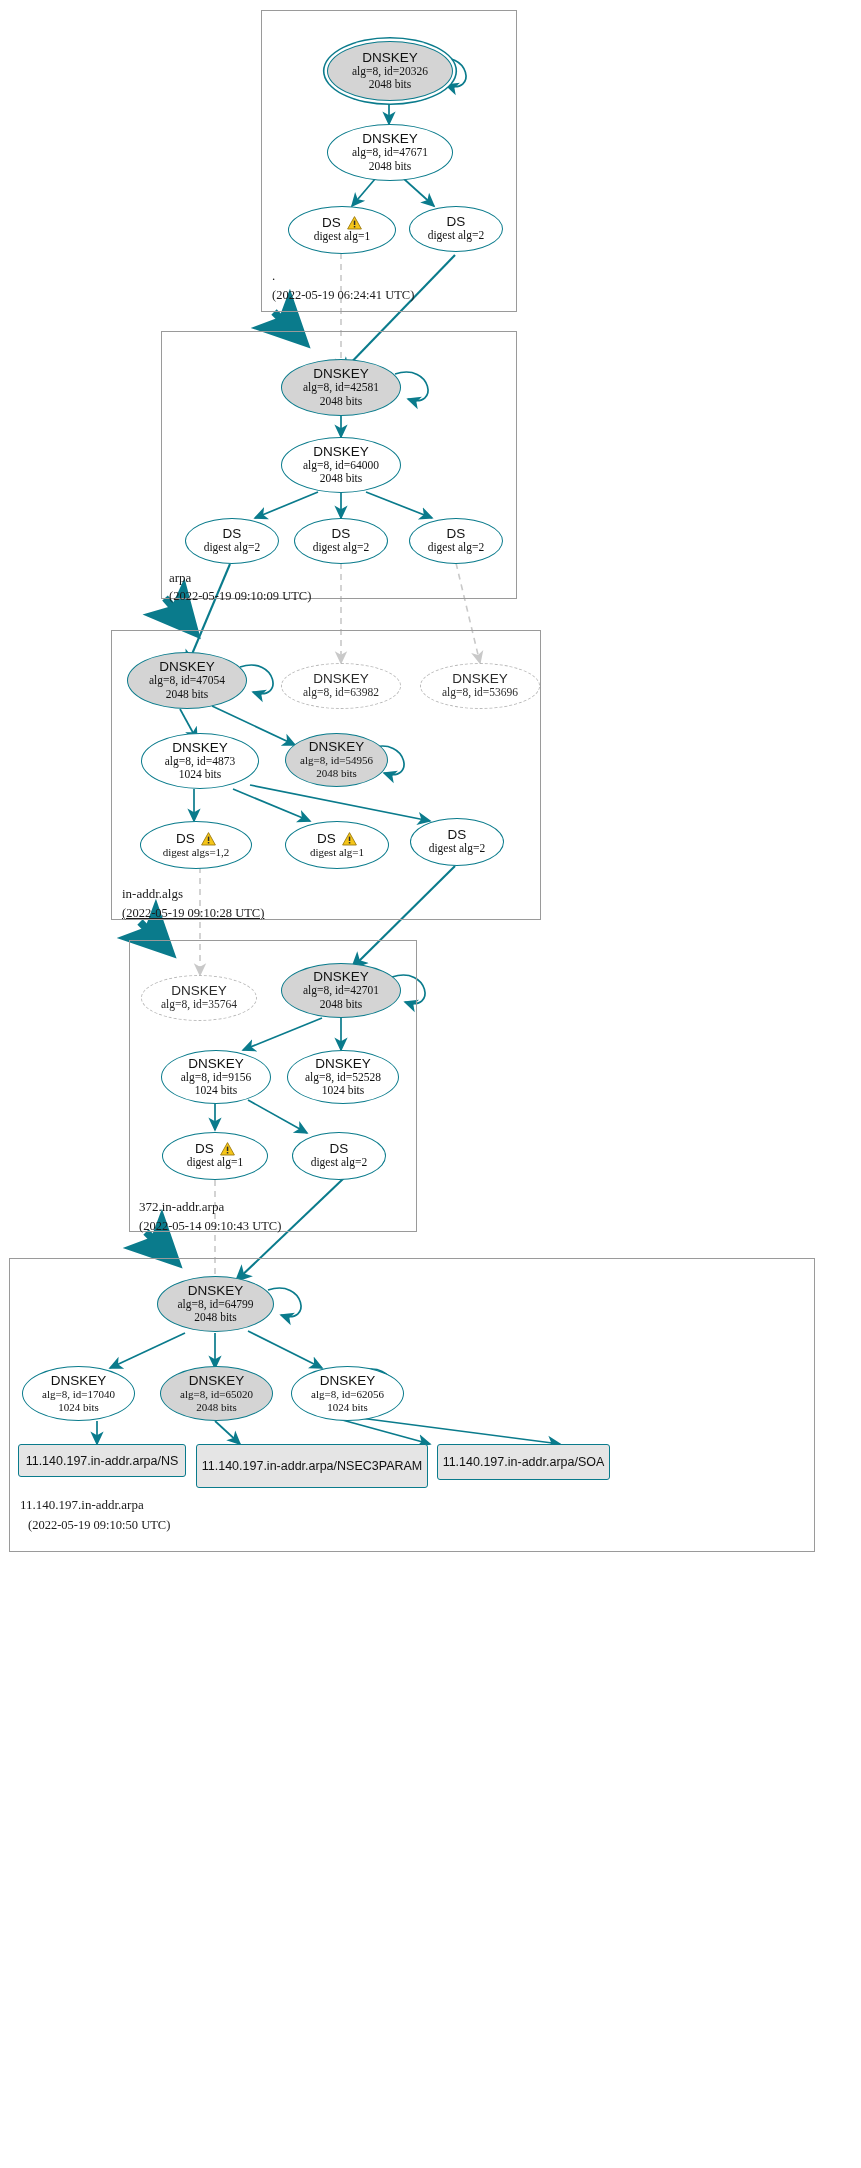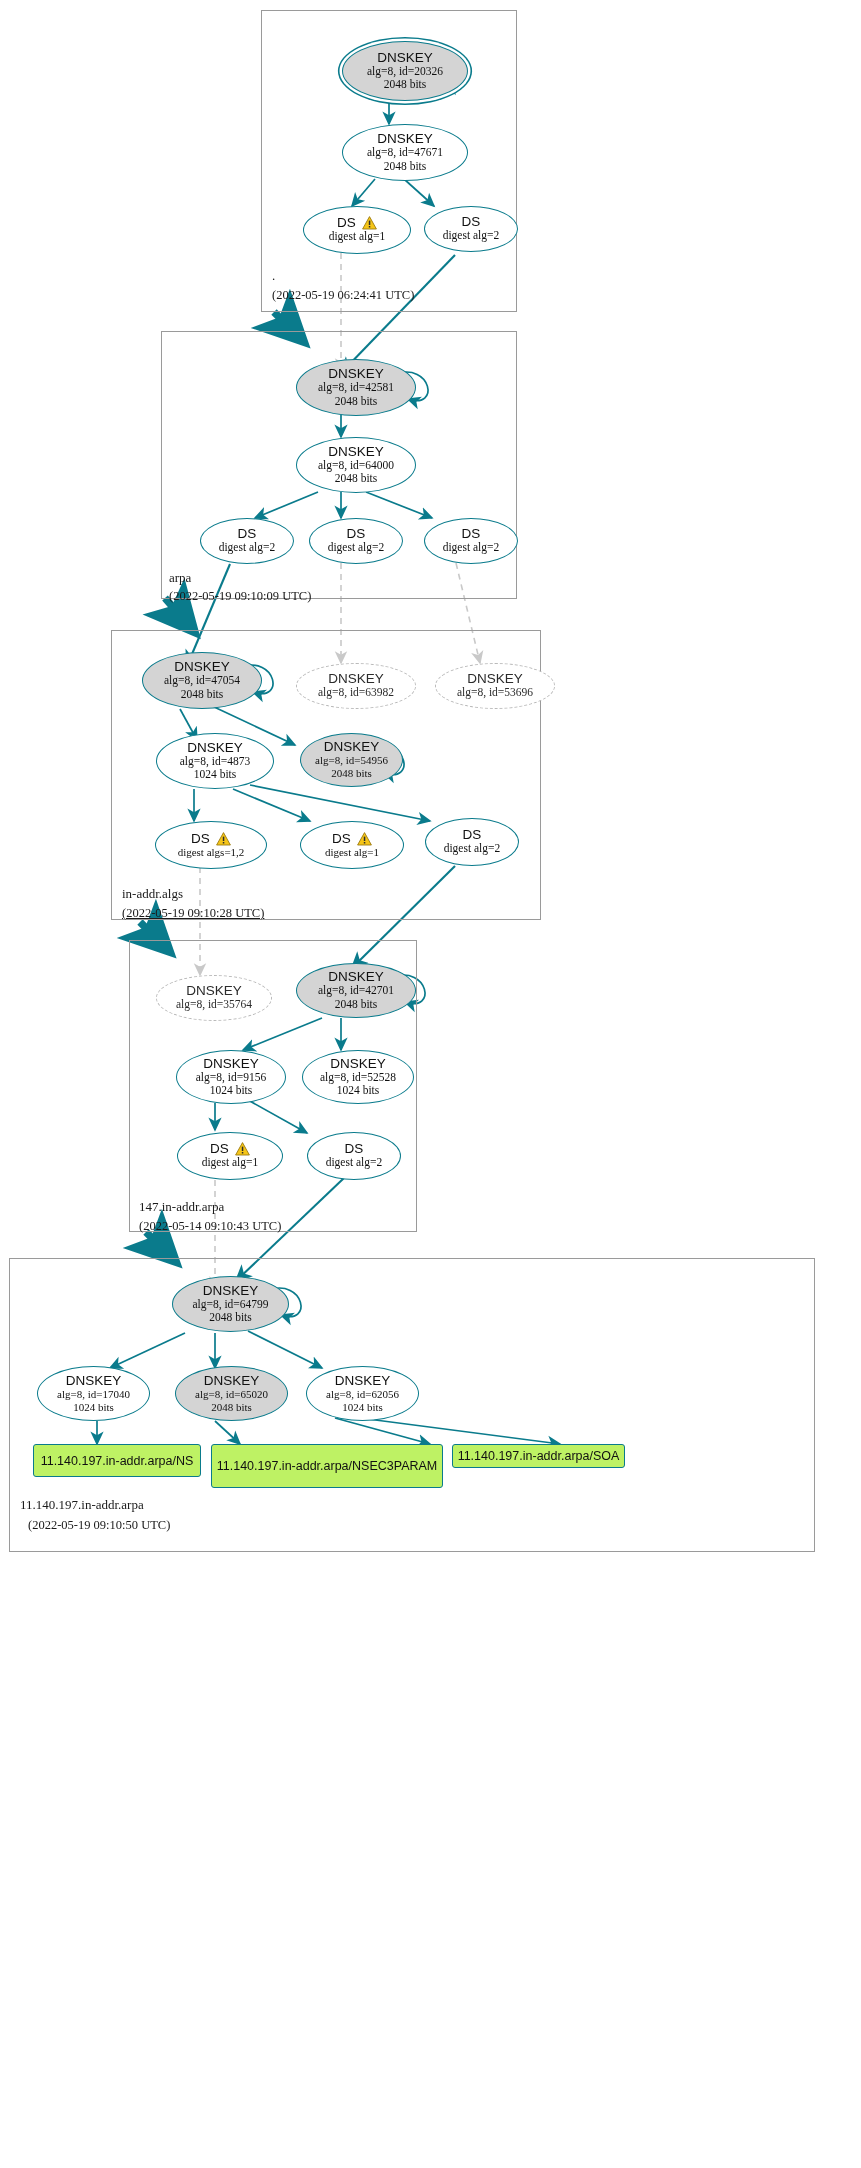--- a/index.html
+++ b/index.html
@@ -5,26 +5,26 @@
   html,body{margin:0;padding:0;background:#ffffff;}
   body{width:861px;height:2168px;position:relative;
        font-family:"Liberation Sans",sans-serif;overflow:hidden;}
   #stage{position:absolute;left:0;top:0;width:861px;height:2168px;}
   svg.layer{position:absolute;left:0;top:0;width:861px;height:2168px;overflow:visible;}
   .zonebox{position:absolute;border:1px solid #9a9a9a;background:transparent;box-sizing:border-box;}
   .zonelabel{position:absolute;font-family:"Liberation Serif",serif;color:#1a1a1a;white-space:nowrap;}
   .zonename{font-size:13px;}
   .zonetime{font-size:12.5px;}
   .node{position:absolute;display:flex;flex-direction:column;
-        justify-content:center;text-align:center;box-sizing:border-box;margin-left:15px;}
+        justify-content:center;text-align:center;box-sizing:border-box;}
   .ell{border-radius:50%;border:1.6px solid #0a7b8c;background:#ffffff;}
   .ell.shaded{background:#d4d4d4;}
   .ell.insecure{border:1.6px dashed #b8b8b8;background:#ffffff;}
   .ell.anchor{box-shadow:0 0 0 2.5px #ffffff,0 0 0 4.1px #0a7b8c;}
-  .rrbox{border:1.6px solid #0a7b8c;border-radius:3px;background:#bef264;}
+  .rrbox{border:1.6px solid #0a7b8c;border-radius:3px;background:#e5e5e5;}
   .t1{font-family:"Liberation Sans",sans-serif;font-size:13.5px;color:#111;line-height:1.05;}
   .t2{font-family:"Liberation Serif",serif;font-size:11.5px;color:#111;line-height:1.15;}
   .t2s{font-family:"Liberation Serif",serif;font-size:11px;color:#111;line-height:1.15;}
   .ins .t1,.ins .t2{color:#2b2b2b;}
   .rrlabel{font-family:"Liberation Sans",sans-serif;font-size:12.5px;color:#111;}
   .warn{display:inline-block;width:15px;height:14px;position:relative;vertical-align:-2px;margin-left:4px;}
   .hdrrow{display:flex;align-items:center;justify-content:center;gap:2px;}
 </style>
 </head>
 <body>
@@ -114,21 +114,21 @@
 
   <div class="zonebox" style="left:161px;top:331px;width:356px;height:268px;"></div>
   <div class="zonelabel zonename" style="left:169px;top:570px;">arpa</div>
   <div class="zonelabel zonetime" style="left:169px;top:589px;">(2022-05-19 09:10:09 UTC)</div>
 
   <div class="zonebox" style="left:111px;top:630px;width:430px;height:290px;"></div>
   <div class="zonelabel zonename" style="left:122px;top:886px;">in-addr.algs</div>
   <div class="zonelabel zonetime" style="left:122px;top:906px;text-decoration:underline;">(2022-05-19 09:10:28 UTC)</div>
 
   <div class="zonebox" style="left:129px;top:940px;width:288px;height:292px;"></div>
-  <div class="zonelabel zonename" style="left:139px;top:1199px;">147.in-addr.arpa</div>
+  <div class="zonelabel zonename" style="left:139px;top:1199px;">372.in-addr.arpa</div>
   <div class="zonelabel zonetime" style="left:139px;top:1219px;">(2022-05-14 09:10:43 UTC)</div>
 
   <div class="zonebox" style="left:9px;top:1258px;width:806px;height:294px;"></div>
   <div class="zonelabel zonename" style="left:20px;top:1497px;">11.140.197.in-addr.arpa</div>
   <div class="zonelabel zonetime" style="left:20px;top:1518px;margin-left:8px;">(2022-05-19 09:10:50 UTC)</div>
 
   <div class="node ell shaded anchor" style="left:327px;top:41px;width:126px;height:60px;">
     <div class="t1">DNSKEY</div>
     <div class="t2">alg=8, id=20326</div>
     <div class="t2">2048 bits</div>
@@ -309,17 +309,17 @@
     <div class="t2s">alg=8, id=62056</div>
     <div class="t2s">1024 bits</div>
   </div>
 
   <div class="node rrbox" style="left:18px;top:1444px;width:168px;height:33px;">
     <div class="rrlabel">11.140.197.in-addr.arpa/NS</div>
   </div>
   <div class="node rrbox" style="left:196px;top:1444px;width:232px;height:44px;">
     <div class="rrlabel">11.140.197.in-addr.arpa/NSEC3PARAM</div>
   </div>
-  <div class="node rrbox" style="left:437px;top:1444px;width:173px;height:24px;">
+  <div class="node rrbox" style="left:437px;top:1444px;width:173px;height:36px;">
     <div class="rrlabel">11.140.197.in-addr.arpa/SOA</div>
   </div>
 
 </div>
 
 </body></html>

